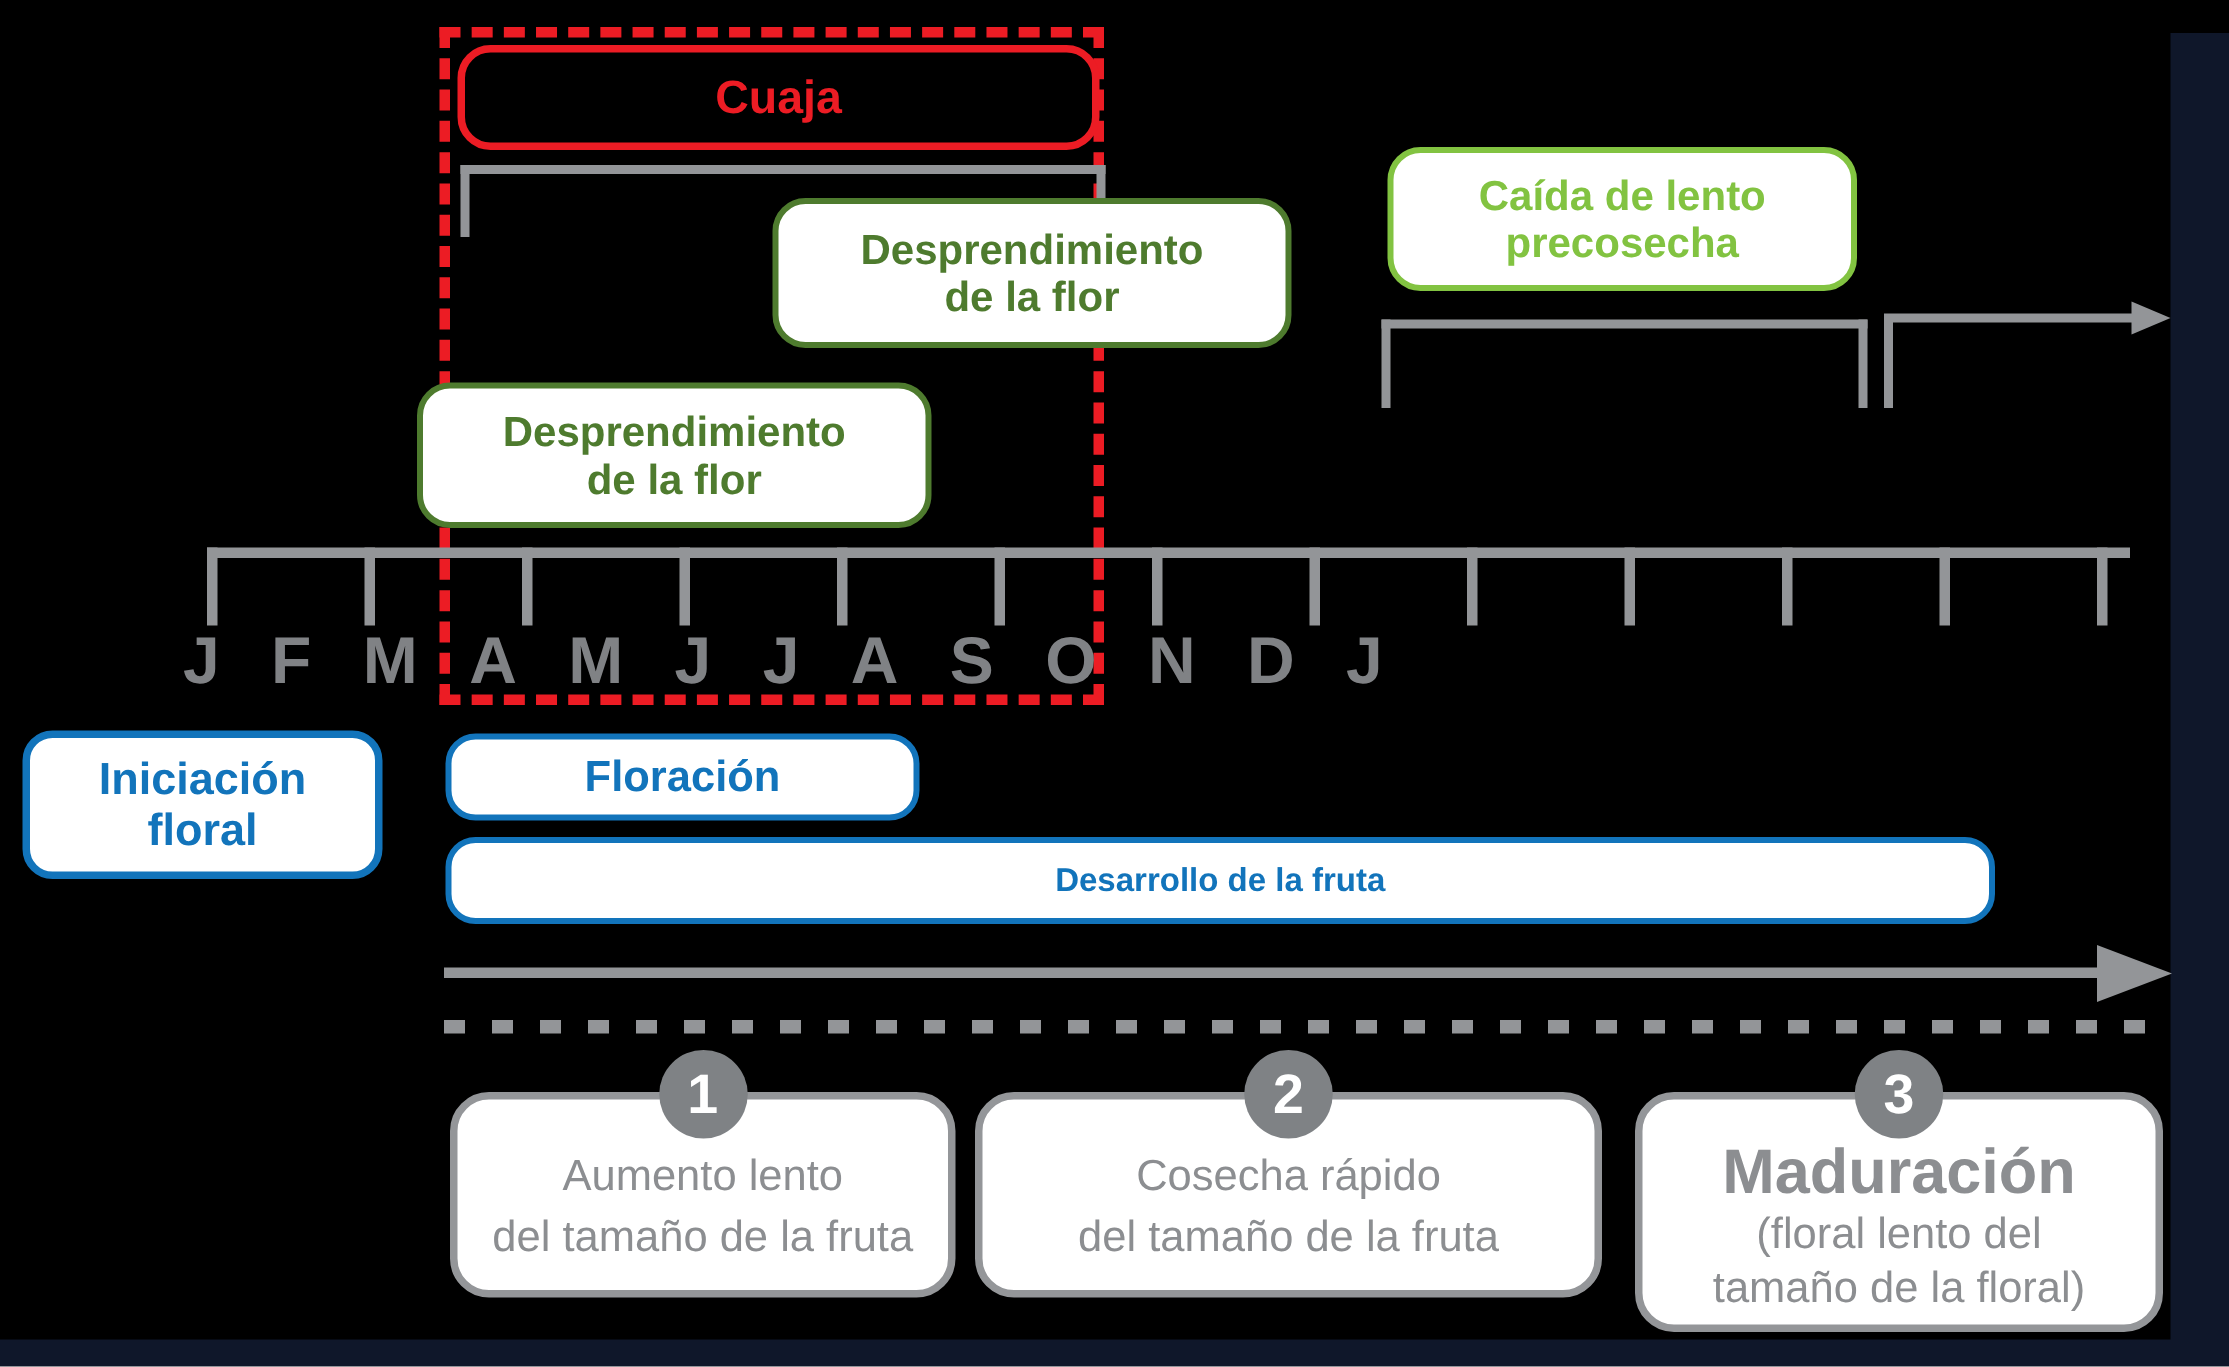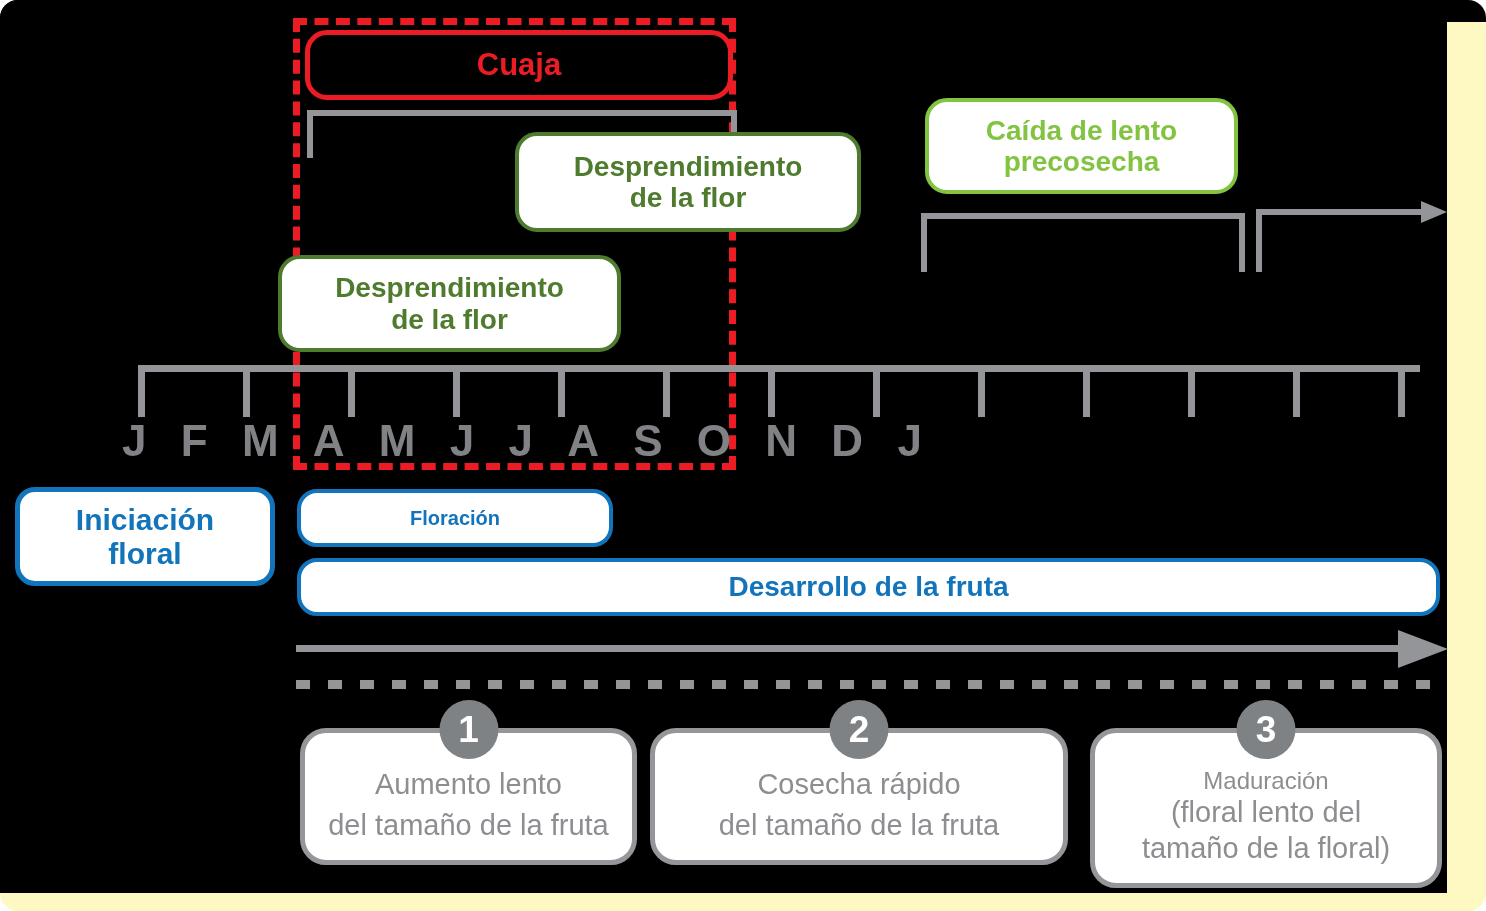--- a/index.html
+++ b/index.html
@@ -1,23 +1,22 @@
 <!DOCTYPE html>
 <html><head>
 <meta charset="utf-8">
 <style>
   * { box-sizing: border-box; }
   html, body { margin: 0; padding: 0; background: #ffffff; }
   #page {
     position: relative;
     width: 1486px; height: 911px;
-    background: #fef9c3;
+    background: #0f172a;
     overflow: hidden;
     font-family: "Liberation Sans", sans-serif;
-    border-radius: 18px;
   }
   .black-bg { position: absolute; background: #000000; }
   #bg-main   { left: 0; top: 0; width: 1447px; height: 893px; }
   #bg-topbar { left: 0; top: 0; width: 1486px; height: 22px; }
 
   
   #cuaja-window {
     position: absolute; left: 293px; top: 18px; width: 443px; height: 452px;
     border: 7px dashed var(--red); z-index: 1;
   }
@@ -32,26 +31,26 @@
   #cuaja-box { left: 305px; top: 30px; width: 428px; height: 70px;
     border: 5px solid var(--red); color: var(--red); font-size: 31px; }
   #despr-fruta-box { left: 515px; top: 132px; width: 346px; height: 100px;
     border: 4px solid var(--dgreen); color: var(--dgreen); font-size: 28px; }
   #caida-box { left: 925px; top: 98px; width: 313px; height: 96px;
     border: 4px solid var(--lgreen); color: var(--lgreen); font-size: 28px; }
   #cosecha-box { left: 1253px; top: 148px; width: 190px; height: 57px;
     border: 4px solid var(--blue); color: var(--blue); font-size: 28px; border-radius: 18px; }
   #despr-flor-box { left: 278px; top: 255px; width: 343px; height: 97px;
     border: 4px solid var(--dgreen); color: var(--dgreen); font-size: 28px; }
-  #iniciacion-box { left: 15px; top: 487px; width: 260px; height: 99px;
+  #iniciacion-box { left: 15px; top: 487px; width: 240px; height: 99px;
     border: 5px solid var(--blue); color: var(--blue); font-size: 30px; border-radius: 20px; }
   #floracion-box { left: 297px; top: 489px; width: 316px; height: 58px;
-    border: 4px solid var(--blue); color: var(--blue); font-size: 20px; border-radius: 20px; }
-  #desarrollo-box { left: 297px; top: 558px; width: 1143px; height: 58px;
-    border: 4px solid var(--blue); color: var(--blue); font-size: 28px; border-radius: 20px; justify-content: center; }
+    border: 4px solid var(--blue); color: var(--blue); font-size: 29px; border-radius: 20px; }
+  #desarrollo-box { left: 297px; top: 558px; width: 1033px; height: 58px;
+    border: 4px solid var(--blue); color: var(--blue); font-size: 22px; border-radius: 20px; justify-content: center; }
 
   
   .gline { position: absolute; background: var(--gray); z-index: 2; }
 
   
   #timeline-line { left: 138px; top: 365px; width: 1282px; height: 7px; }
   .tick { position: absolute; top: 365px; width: 7px; height: 52px; background: var(--gray); z-index: 2; }
   #months-row {
     position: absolute; left: 122px; top: 416px; width: 800px; z-index: 2;
     display: flex; justify-content: space-between;
@@ -76,21 +75,21 @@
   .phase-box {
     position: absolute; z-index: 3; background: #ffffff;
     border: 5px solid var(--graybord); border-radius: 26px;
     display: flex; flex-direction: column; align-items: center; justify-content: center;
     text-align: center; color: var(--graytext); font-size: 29px; line-height: 1.38;
     padding-top: 16px;
   }
   #phase-1 { left: 300px; top: 728px; width: 337px; height: 137px; }
   #phase-2 { left: 650px; top: 728px; width: 418px; height: 137px; }
   #phase-3 { left: 1090px; top: 728px; width: 352px; height: 160px; line-height: 1.22; }
-  .phase-title { font-weight: normal; font-size: 24px; }
+  .phase-title { font-weight: bold; font-size: 42px; }
   .phase-circle {
     position: absolute; top: -33px; left: 50%; transform: translateX(-50%);
     width: 59px; height: 59px; border-radius: 50%;
     background: var(--circgray); color: #ffffff;
     display: flex; align-items: center; justify-content: center;
     font-size: 37px; font-weight: bold;
   }
 </style>
 </head>
 <body>

